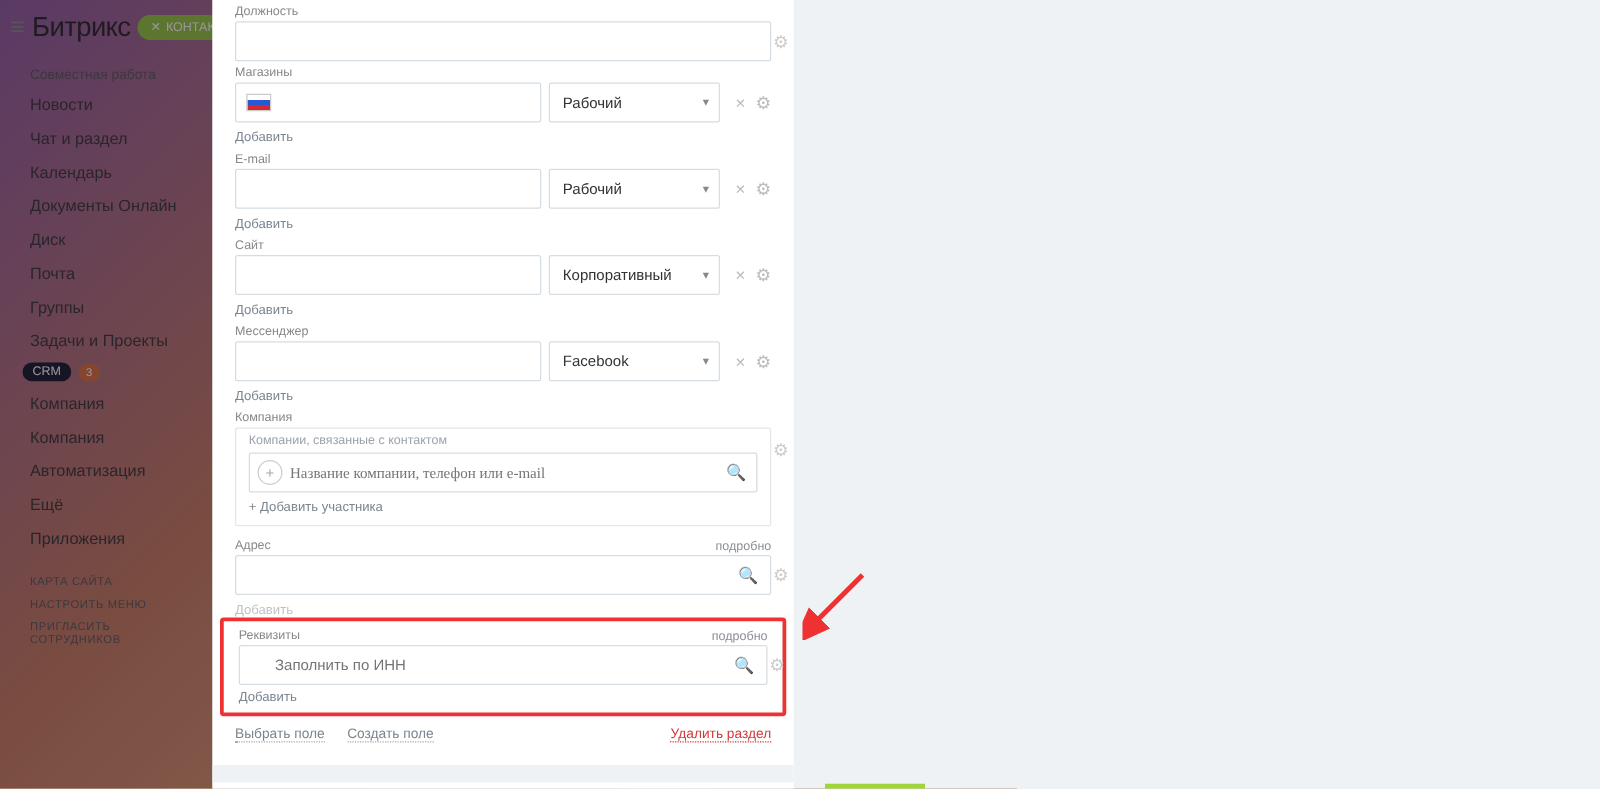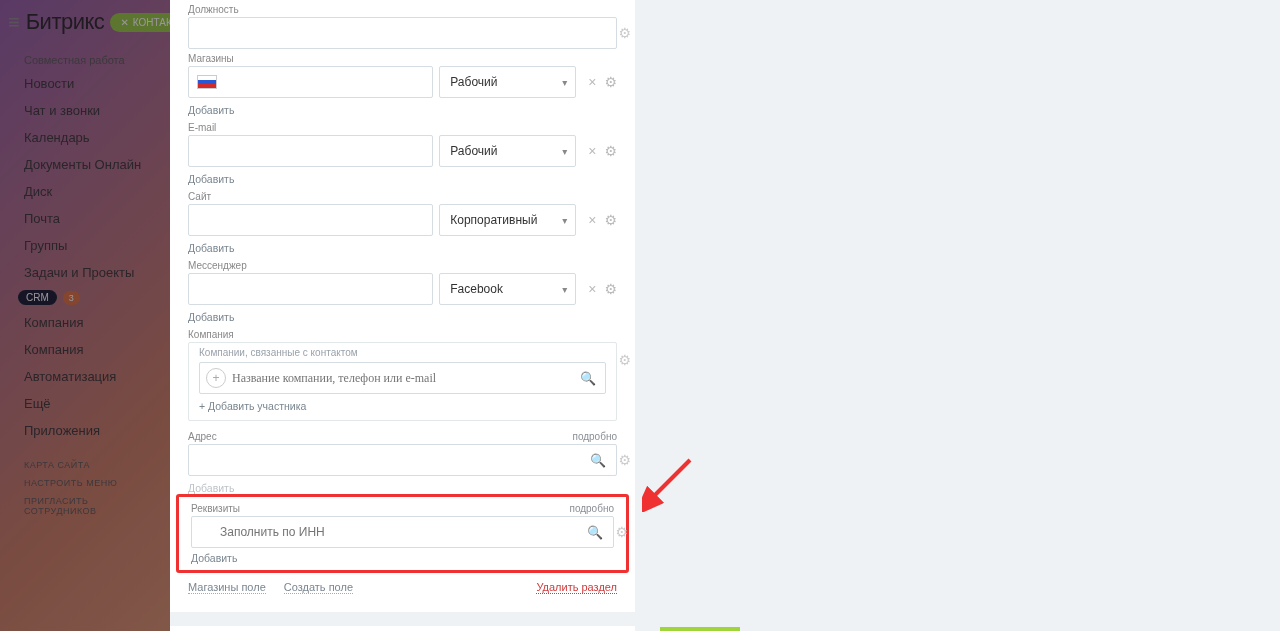--- a/index.html
+++ b/index.html
@@ -172,21 +172,21 @@
   position: absolute; right: 8px; top: 50%; transform: translateY(-50%);
   color: #999; font-size: 13px;
 }
 .add-part { font-size: 10.5px; color: #7a8690; margin-top: 6px; cursor: pointer; }
 
 
 .input-with-search { position: relative; }
 .input-with-search .text-input { padding-right: 28px; padding-left: 28px; }
 
 
-.label-row { display:flex; justify-content: space-between; align-items: flex-start; }
+.label-row { display:flex; justify-content: space-between; align-items: center; }
 .details-link { font-size: 10px; color: #8a8f95; cursor: pointer; }
 
 
 .red-box {
   border: 3px solid #ef3131;
   border-radius: 3px;
   padding: 4px 0 4px 0;
   margin: -4px 6px 2px 6px;
   position: relative;
 }
@@ -230,21 +230,21 @@
   <span class="logo">Битрикс</span>
   <span class="badge-contact">
     <span>✕</span>
     <span>КОНТАКТ</span>
   </span>
 </div>
 
 <div class="sidebar">
   <div class="side-sec-title">Совместная работа</div>
   <div class="side-item">Новости</div>
-  <div class="side-item">Чат и звонки</div>
+  <div class="side-item">Чат и раздел</div>
   <div class="side-item">Календарь</div>
   <div class="side-item">Документы Онлайн</div>
   <div class="side-item">Диск</div>
   <div class="side-item">Почта</div>
   <div class="side-item">Группы</div>
   <div class="side-item">Задачи и Проекты</div>
   <div class="side-crm">
     <span class="pill">CRM</span>
     <span class="count">3</span>
   </div>
@@ -377,21 +377,21 @@
       <div class="input-with-search" style="position:relative">
         <input class="text-input" placeholder="Заполнить по ИНН" style="">
         <span class="search-icon" style="right:10px">🔍</span>
         <span class="gear-solo" style="right:-14px">⚙</span>
       </div>
     </div>
     <div class="add-link">Добавить</div>
   </div>
 
   <div class="bottom-actions">
-    <span class="lnk">Магазины поле</span>
+    <span class="lnk">Выбрать поле</span>
     <span class="lnk">Создать поле</span>
     <span class="del">Удалить раздел</span>
   </div>
 
   <div class="additional">
     
     
   </div>
 </div>
 

